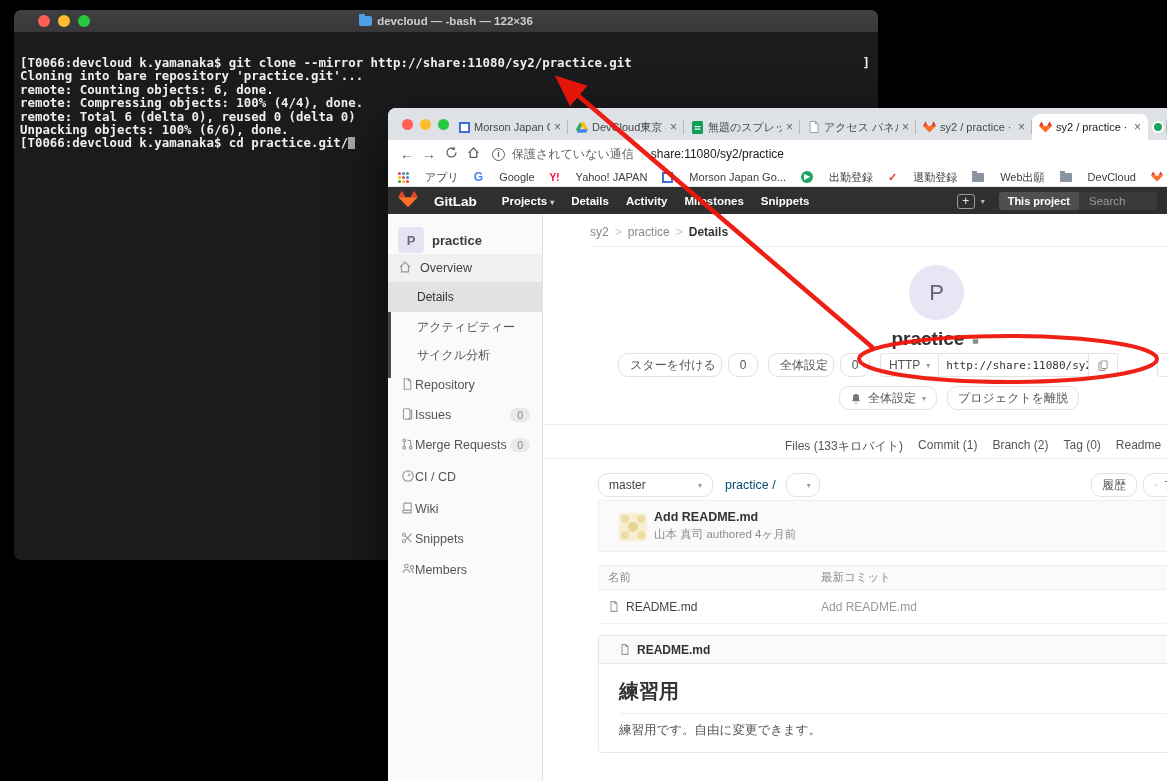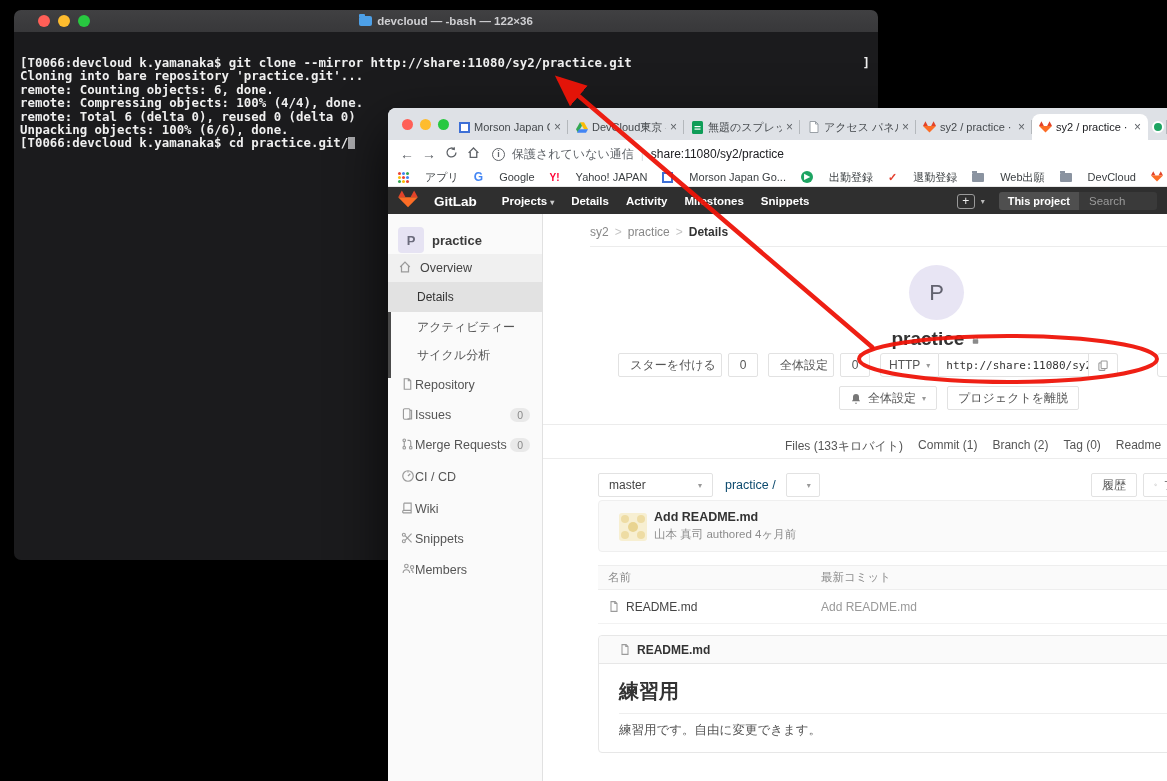--- a/index.html
+++ b/index.html
@@ -90,21 +90,21 @@
   .smain { flex:1; position:relative; background:#fff; font-size:12px; color:#555; }
   .abs { position:absolute; }
   .crumbs { left:47px; top:11px; font-size:12px; color:#888; }
   .crumbs .sep { color:#c5c5c5; margin:0 6px; }
   .crumbs .cur { color:#333; font-weight:bold; }
   .crumb-line { left:47px; right:0; top:32px; border-top:1px solid #ececec; }
   .pavatar { left:366px; top:51px; width:55px; height:55px; border-radius:50%; background:#e8e5f4; color:#62626f; font-size:22px; display:flex; align-items:center; justify-content:center; }
   .pname { left:0; top:114px; width:786px; text-align:center; font-size:19px; color:#333; font-weight:bold; }
   .locksvg { stroke:#9a9a9a; fill:none; stroke-width:1.3; vertical-align:-1px; }
 
-  .gbtn { display:inline-flex; align-items:center; justify-content:center; height:24px; border:1px solid #e2e2e2; background:#fff; border-radius:2px; font-size:12px; color:#555; gap:6px; padding:0 10px; white-space:nowrap; }
+  .gbtn { display:inline-flex; align-items:center; justify-content:center; height:24px; border:1px solid #e2e2e2; background:#fff; border-radius:10px; font-size:12px; color:#555; gap:6px; padding:0 10px; white-space:nowrap; }
   .btnrow { left:75px; top:139px; display:flex; align-items:center; }
   .cnt { width:30px; padding:0; }
   .gap6 { width:6px; } .gap10 { width:10px; }
   .clone-select { border-radius:3px 0 0 3px; padding:0 8px; }
   .clone-url { height:24px; border:1px solid #e2e2e2; border-left:none; width:150px; font-family:"DejaVu Sans Mono",monospace; font-size:11px; color:#333; display:flex; align-items:center; padding:0 7px; overflow:hidden; white-space:nowrap; background:#fff; }
   .clone-copy { border-radius:0 3px 3px 0; border-left:none; width:29px; padding:0; }
   .edge-btn { left:614px; top:139px; width:24px; height:24px; border:1px solid #e2e2e2; border-radius:3px 0 0 3px; background:#fff; color:#999; font-size:12px; text-align:center; line-height:22px; }
   .bellrow { left:296px; top:172px; display:flex; gap:10px; }
   .divider { left:0; right:0; border-top:1px solid #ececec; }
   .d1 { top:210px; } .d2 { top:244px; }

